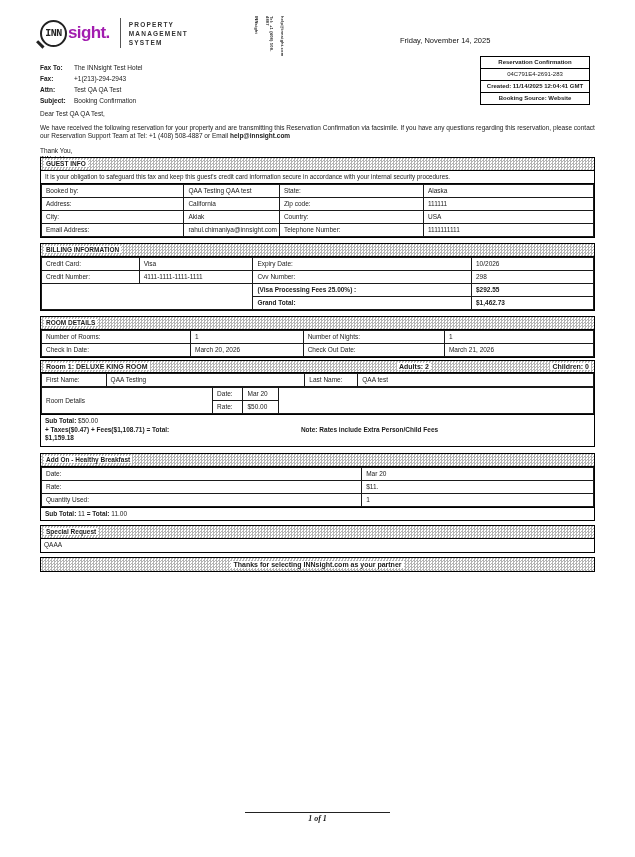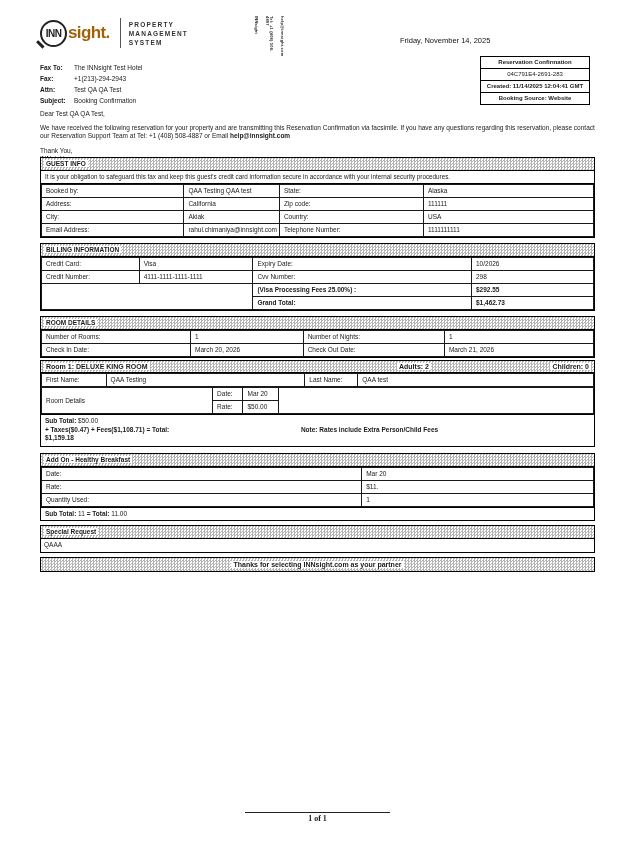--- a/index.html
+++ b/index.html
@@ -10,27 +10,28 @@
     color:#1a1a1a; font-size:7px;
   }
   .abs { position:absolute; }
 
   
   .logo-row { left:40px; top:18px; display:flex; align-items:center; }
   .lens {
     width:27px; height:27px; border:2.5px solid #222; border-radius:50%;
     display:flex; align-items:center; justify-content:center; position:relative;
     background:#fff;
+    font-family:Liberation Mono, monospace;
   }
   .lens .handle {
     position:absolute; width:9px; height:2.5px; background:#222;
     left:-6px; bottom:-1px; transform:rotate(45deg);
   }
   .lens-text { font-weight:bold; font-size:10px; letter-spacing:-0.5px; color:#222; }
-  .sight-text { font-weight:bold; font-size:17px; letter-spacing:-0.6px; color:#a16207; margin-left:1px; }
+  .sight-text { font-weight:bold; font-size:17px; letter-spacing:-0.6px; color:#a21caf; margin-left:1px; }
   .logo-divider { width:1px; height:30px; background:#555; margin:0 8px 0 10px; }
   .tagline { font-size:6.5px; font-weight:600; color:#333; letter-spacing:1.2px; line-height:9px; }
 
   
   .fineprint { left:254px; top:16px; display:flex; gap:7px; }
   .vstrip {
     writing-mode:vertical-rl; font-size:4px; font-weight:bold; color:#222;
     letter-spacing:0.2px; overflow:hidden; line-height:4px;
   }
   .vs1 { height:18px; } .vs2 { height:44px; } .vs3 { height:44px; }
@@ -92,21 +93,21 @@
   .addon-subtotal { border-top:1px solid #000; padding:2.5px 4px; font-size:6.5px; background:#fff; }
 
   
   .sr-value { padding:2.5px 3px 4px 3px; font-size:6.5px; background:#fff; }
 
   
   .thanksbar { border:1.5px solid #000; padding:3px 0; text-align:center; margin-bottom:0; }
 
   
   .pagefoot { top:812px; left:245px; width:145px; border-top:1.5px solid #222; text-align:center; }
-  .pagefoot .pf-text { font-weight:bold; font-size:8px; font-family:"Liberation Serif","DejaVu Serif",serif; padding-top:1px; }
+  .pagefoot .pf-text { font-weight:bold; font-style:italic; font-size:8px; font-family:"Liberation Serif","DejaVu Serif",serif; padding-top:1px; }
 </style>
 </head>
 <body>
 
 <div class="abs logo-row">
   <span class="lens">
     <span class="handle"></span>
     <span class="lens-text">INN</span>
   </span>
   <span class="sight-text">sight.</span>

